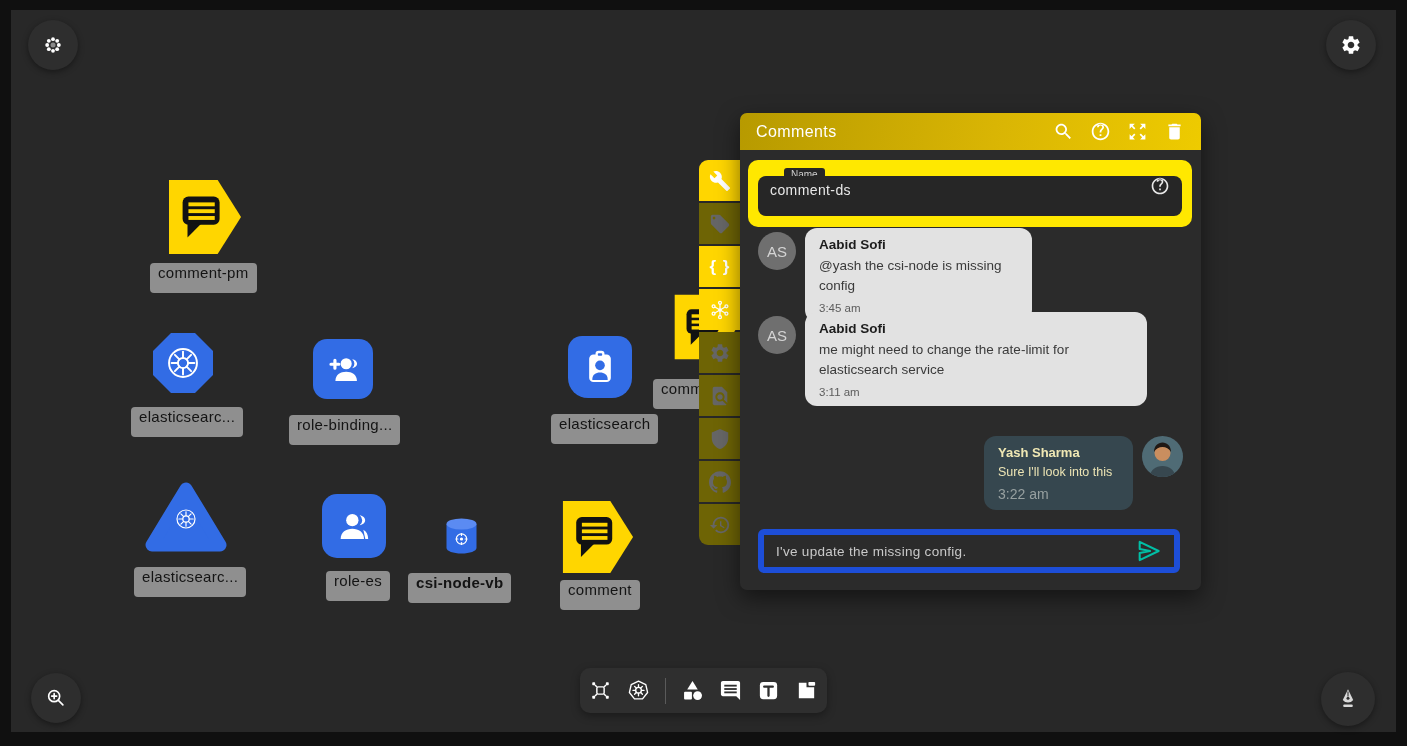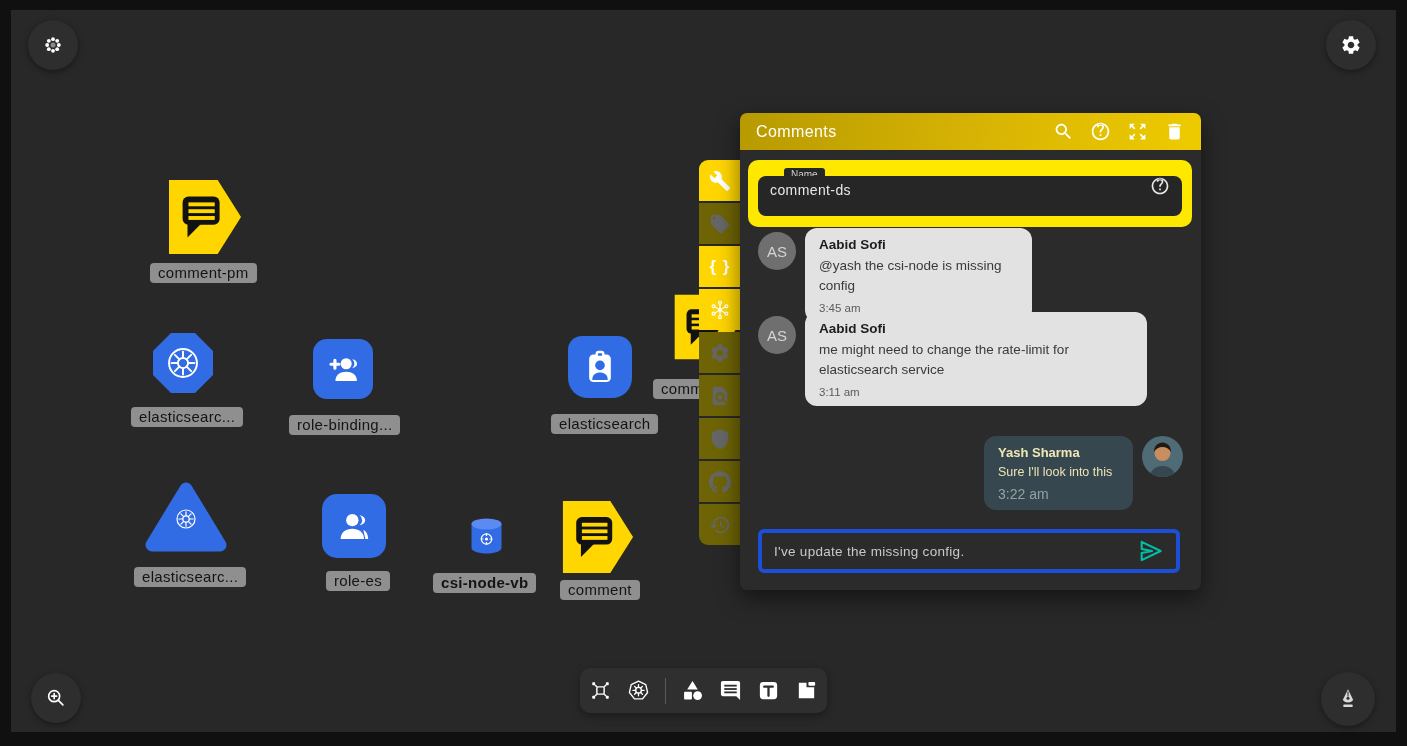--- a/index.html
+++ b/index.html
@@ -9,21 +9,21 @@
   .canvas { position:absolute; left:11px; top:10px; right:11px; bottom:14px; background:#282828; }
 
   
   .circle-btn { position:absolute; width:50px; height:50px; border-radius:50%;
                 background:#2e2e2e; display:flex; align-items:center; justify-content:center;
                 box-shadow:0 2px 6px rgba(0,0,0,.4); cursor:pointer; }
 
   
   .node { position:absolute; }
   .node-label { position:absolute; background:#8f8f8f; color:#141414; font-size:15px;
-                padding:1px 8px 2px; border-radius:4px; white-space:nowrap; letter-spacing:.3px; }
+                padding:1px 8px 12px; border-radius:4px; white-space:nowrap; letter-spacing:.3px; }
   .blue-sq { background:#326CE5; display:flex; align-items:center; justify-content:center; }
 
   
   .side-toolbar { position:absolute; left:699px; top:160px; width:42px; z-index:6; }
   .tb-btn { width:42px; height:41px; margin-bottom:2px; display:flex; align-items:center;
             justify-content:center; cursor:pointer; }
   .tb-btn.on  { background:#FFD600; }
   .tb-btn.off { background:#6e6405; }
   .tb-btn:first-child { border-top-left-radius:9px; }
   .tb-btn:last-child  { border-bottom-left-radius:9px; margin-bottom:0; }
@@ -56,21 +56,21 @@
   .bubble .author { font-weight:bold; font-size:13.5px; color:#1d1d1d; }
   .bubble .text { font-size:13.5px; color:#3a3a3a; margin-top:4px; line-height:1.45; }
   .bubble .time { font-size:11.5px; color:#5c5c5c; margin-top:7px; }
   .bubble.dark { background:#36474f; }
   .bubble.dark .author { color:#f0e8b4; font-size:13px; }
   .bubble.dark .text { color:#ece4b4; font-size:12.5px; margin-top:3px; }
   .bubble.dark .time { color:#97a0a0; font-size:14px; text-align:left; margin-top:5px; }
   .gap-before { margin-top:28px; }
 
   .chat-input { position:absolute; left:18px; right:21px; top:416px; height:44px;
-                border:4px solid #1d4ed8; border-radius:6px; display:flex; align-items:center;
+                border:6px solid #1d4ed8; border-radius:6px; display:flex; align-items:center;
                 padding:0 12px; background:#2b2b2b;justify-content:flex-end; }
   .chat-input .val { flex:1; color:#c9c9c9; font-size:13.5px; letter-spacing:.3px; }
 
   
   .dock { position:absolute; left:580px; top:668px; width:247px; height:45px; background:#2f2f2f;
           border-radius:10px; display:flex; align-items:center; justify-content:center;
           gap:15px; box-shadow:0 3px 8px rgba(0,0,0,.35); z-index:5; }
   .dock-ic { width:23px; height:23px; cursor:pointer; }
   .dock-div { width:1px; height:26px; background:#5a5a5a; }
 
@@ -216,21 +216,21 @@
       <svg width="40" height="40" viewBox="0 0 24 24">
         <circle cx="11" cy="8.5" r="3.7" fill="#ffffff"></circle>
         <path d="M4 19.8c0-4.1 3.2-6.1 7-6.1s7 2 7 6.1z" fill="#ffffff"></path>
         <path d="M15.4 5.5a3.7 3.7 0 0 1 0 6c2-.3 3.3-1.6 3.3-3s-1.3-2.7-3.3-3z" fill="#ffffff"></path>
         <path d="M17.6 14.2c1.8 1 2.9 2.8 2.9 5.6h-1.7" fill="#ffffff"></path>
       </svg>
     </div>
     <span class="node-label" style="left:4px; top:77px;">role-es</span>
   </div>
 
-  <div class="node" style="left:469px; top:517px;font-weight:bold;">
+  <div class="node" style="left:444px; top:517px;font-weight:bold;">
     <svg width="35" height="38" viewBox="0 0 34 38">
       <path d="M2 7v24c0 3 6.7 5.5 15 5.5s15-2.5 15-5.5V7z" fill="#326CE5"></path>
       <ellipse cx="17" cy="7" rx="15" ry="5.5" fill="#5b8bf2"></ellipse>
       <g stroke="#ffffff" fill="#326CE5" stroke-width="1.2" stroke-linecap="round">
         <circle cx="17" cy="22" r="5.2"></circle>
         <circle cx="17" cy="22" r="1.6" fill="#ffffff" stroke="none"></circle>
         <line x1="17" y1="18.4" x2="17" y2="16.6"></line>
           <line x1="17" y1="25.6" x2="17" y2="27.4"></line>
         <line x1="13.4" y1="22" x2="11.6" y2="22"></line>
           <line x1="20.6" y1="22" x2="22.4" y2="22"></line>

